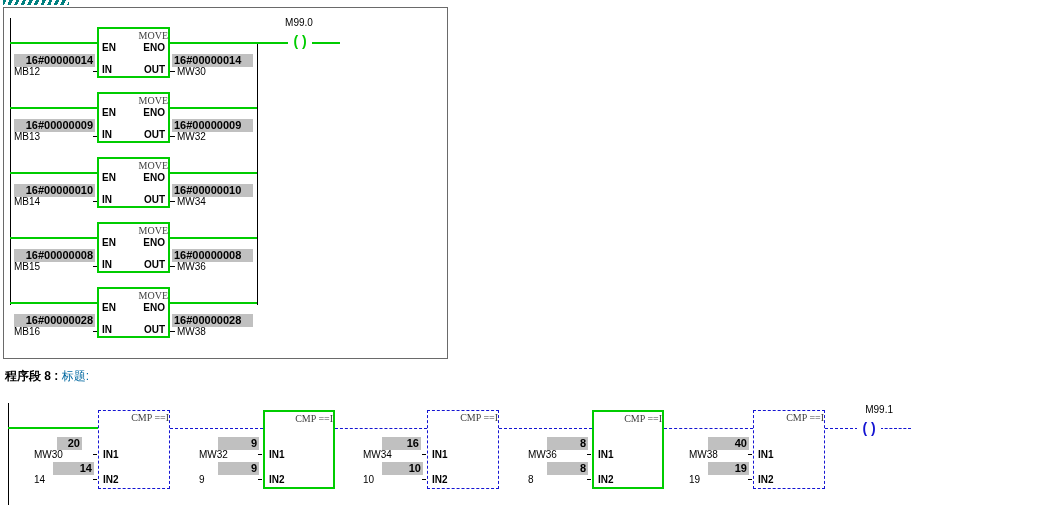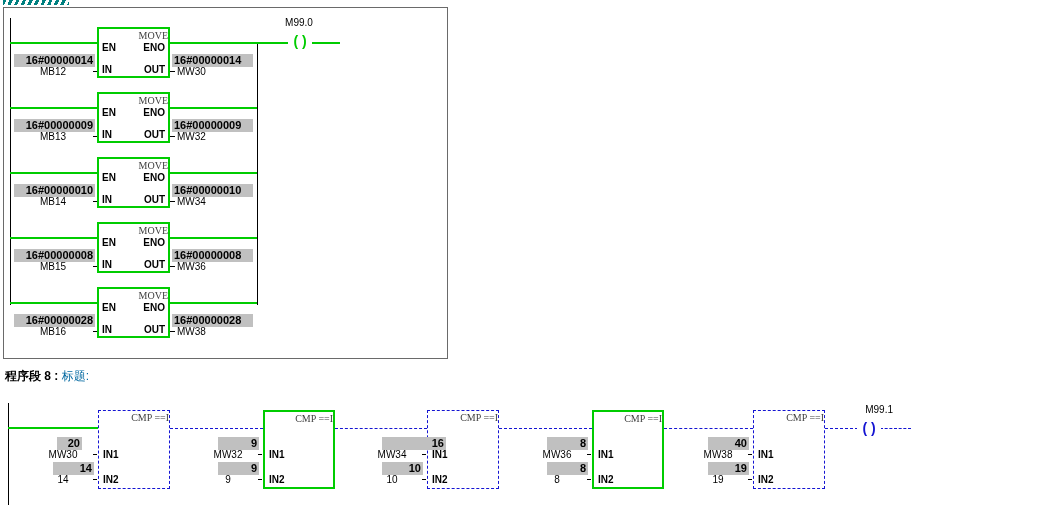--- a/index.html
+++ b/index.html
@@ -19,21 +19,21 @@
   .fb-dash{border:1px dashed var(--blue);}
   .fb-title{position:absolute;left:0;right:0;top:1px;text-align:right;
             font-size:10px;color:var(--title_gray);font-family:Liberation Serif, serif;}
   .param{position:absolute;font-size:10px;font-weight:bold;color:#000;}
   
   .val{position:absolute;height:13px;background:var(--silver);font-size:11px;
        font-weight:bold;line-height:13px;white-space:nowrap;}
   .val-r{text-align:right;padding-right:2px;}
   .val-l{text-align:left;padding-left:2px;}
   .opnd{position:absolute;font-size:10px;line-height:11px;white-space:nowrap;}
-  .opnd-r{text-align:center;}
+  .opnd-r{text-align:left;}
   .opnd-r::after{content:"";position:absolute;right:-5px;top:5px;width:4px;height:1px;background:#000;}
   .opnd-l::before{content:"";position:absolute;left:-6px;top:5px;width:5px;height:1px;background:#000;}
   .opnd-l{padding-left:1px;}
   
   .coil-label{position:absolute;font-size:10px;text-align:center;white-space:nowrap;}
   .coil{position:absolute;text-align:center;font-weight:bold;font-size:14px;
         line-height:15px;background:#fff;}
   .coil-g{color:var(--green);}
   .coil-b{color:var(--blue);}
   
@@ -160,21 +160,21 @@
   <div class="val val-r" style="left:218px;top:437px;width:41px;">9</div>
   <div class="opnd opnd-r" style="left:199px;top:449px;width:58px;">MW32</div>
   <div class="val val-r" style="left:218px;top:462px;width:41px;">9</div>
   <div class="opnd opnd-r" style="left:199px;top:474px;width:58px;">9</div>
 
   <div class="fb fb-dash" style="left:427px;top:410px;width:72px;height:79px;">
     <div class="fb-title">CMP ==I</div>
     <span class="param" style="left:4px;top:38px;">IN1</span>
     <span class="param" style="left:4px;top:63px;">IN2</span>
   </div>
-  <div class="val val-r" style="left:382px;top:437px;width:64px;">16</div>
+  <div class="val val-r" style="left:382px;top:437px;width:39px;">16</div>
   <div class="opnd opnd-r" style="left:363px;top:449px;width:58px;">MW34</div>
   <div class="val val-r" style="left:382px;top:462px;width:41px;">10</div>
   <div class="opnd opnd-r" style="left:363px;top:474px;width:58px;">10</div>
 
   <div class="fb fb-green" style="left:592px;top:410px;width:72px;height:79px;">
     <div class="fb-title">CMP ==I</div>
     <span class="param" style="left:4px;top:37px;">IN1</span>
     <span class="param" style="left:4px;top:62px;">IN2</span>
   </div>
   <div class="val val-r" style="left:547px;top:437px;width:41px;">8</div>

